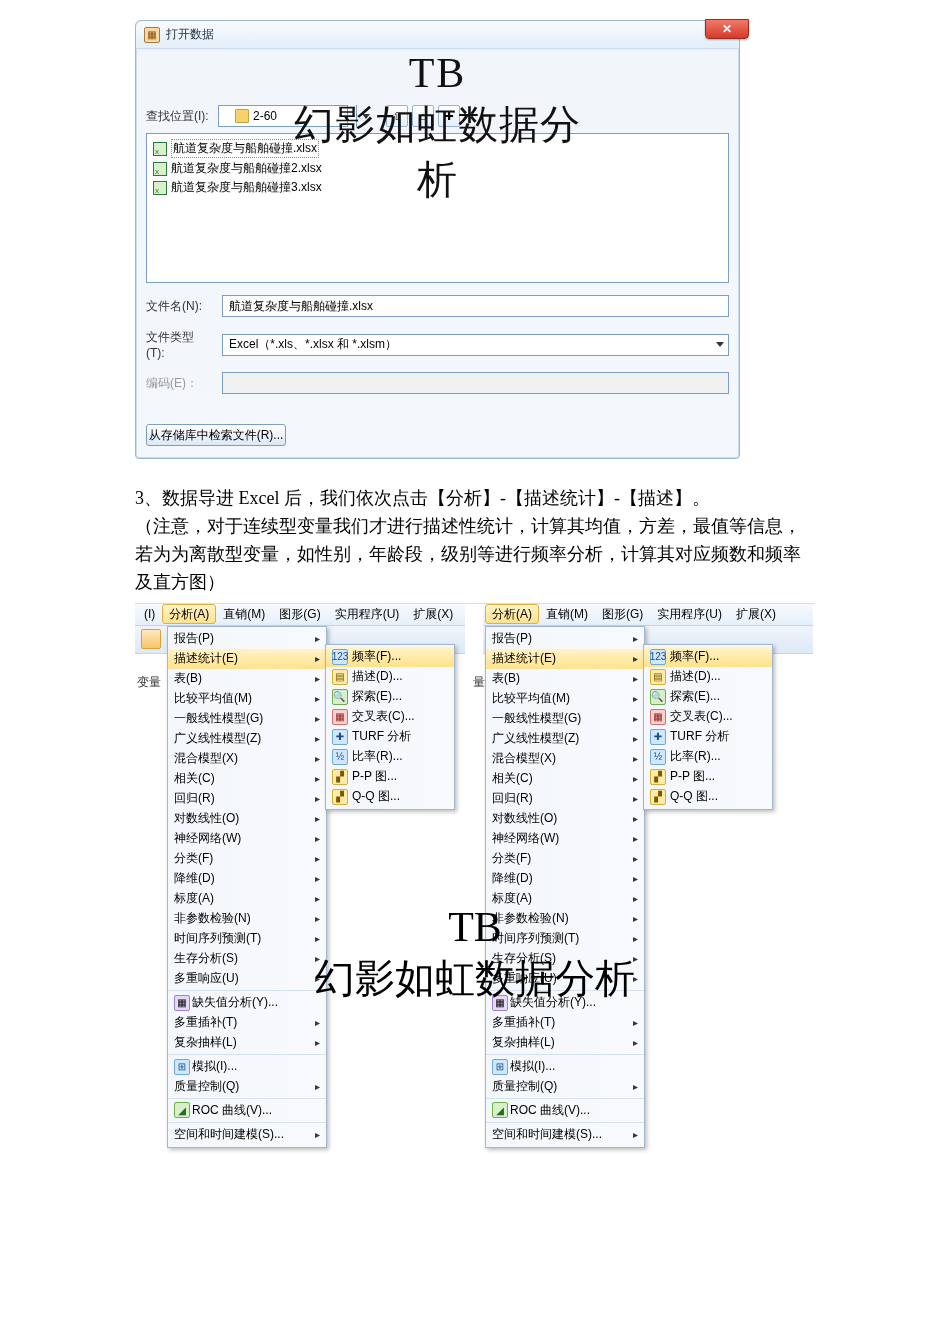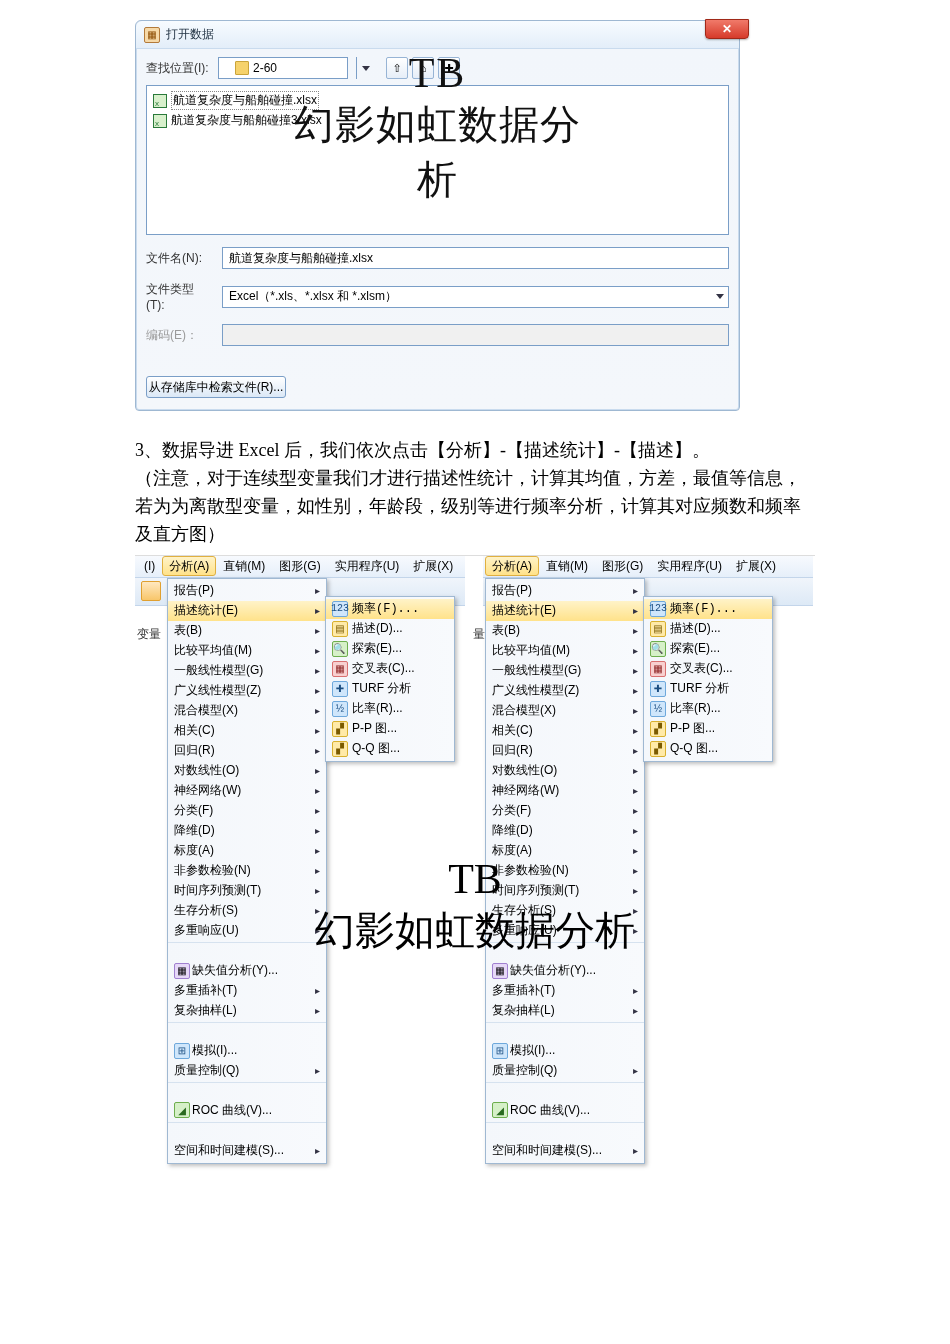--- a/index.html
+++ b/index.html
@@ -21,21 +21,21 @@
   }
   .dlg-title { font-size: 12px; color: #234; }
   .dlg-icon { width:16px; height:16px; border:1px solid #b37a3a; background:#f6d9a8; border-radius:2px; display:flex; align-items:center; justify-content:center; font-size:10px; color:#8b4a00;}
   .close-btn {
     position: absolute; top: -2px; right: -10px; width: 44px; height: 20px;
     background: linear-gradient(#f07a6a, #d63a2a); color: #fff; border: 1px solid #a02818;
     border-radius: 0 0 4px 4px; display: flex; align-items:center; justify-content:center;
     font-size: 12px; font-weight: bold; box-shadow: 0 1px 2px rgba(0,0,0,.3);
   }
   .dlg-body { padding: 8px 10px 12px 10px; }
-  .row { display: flex; align-items: center; margin-bottom: 6px; gap: 8px; }
+  .row { display: flex; align-items: center; margin-bottom: 6px; gap: 8px; margin-top: 48px; }
   .row-label { width: 64px; color: #333; }
   .dropdown {
     display: inline-flex; align-items:center; width: 130px; height: 22px;
     border: 1px solid #7a9ec7; background: #fff; padding: 0 16px; gap: 4px;
   }
   .dropdown .fold-icon { width:14px; height:14px; background:#f6d26b; border:1px solid #caa43a; border-radius:1px; }
   .dropdown .dd-text { flex:1; font-size:12px; }
   .dd-arrow { width:18px; height:22px; border-left:1px solid #7a9ec7; display:flex; align-items:center; justify-content:center; }
   .chev-down { width:0;height:0;border-left:4px solid transparent;border-right:4px solid transparent;border-top:5px solid #334; }
   .tool-icons { display:flex; gap:4px; margin-left:4px; }
@@ -92,31 +92,31 @@
     border-left:1px solid #ddd;
   }
   .corner-label { position:absolute; top:70px; left:2px; font-size:12px; color:#333; writing-mode:horizontal-tb;text-align:center; }
   .dropdown-menu {
     position:absolute; top:22px; left:32px; width:160px;
     background:linear-gradient(to right,#f4f7fb,#f8fafd); border:1px solid #9fb8d2;
     box-shadow:2px 2px 4px rgba(0,0,0,.25); padding:2px 0; z-index:5;
   }
   .dm-item { display:flex; align-items:center; height:20px; padding:0 6px; position:relative; }
   .dm-item:hover, .dm-item.highlight { background:linear-gradient(#fff3c8,#ffe28a); }
-  .dm-item.sep-after { border-bottom:1px solid #d6e2ef; margin-bottom:18px; padding-bottom:2px; height:22px;}
+  .dm-item.sep-after { border-bottom:1px solid #d6e2ef; margin-bottom:2px; padding-bottom:2px; height:22px;}
   .dm-icon { width:16px; height:16px; margin-right:2px; display:inline-flex; align-items:center; justify-content:center; font-size:10px; border-radius:2px; }
   .dm-text { flex:1; }
   .dm-arrow::after { content:'▸'; font-size:10px; color:#334; position:absolute; right:6px; }
   .submenu {
     position:absolute; top:40px; left:190px; width:130px;
     background:linear-gradient(to right,#f4f7fb,#f8fafd); border:1px solid #9fb8d2;
     box-shadow:2px 2px 4px rgba(0,0,0,.25); padding:2px 0; z-index:6;
   }
   .sm-item { display:flex; align-items:center; height:20px; padding:0 6px; gap:4px;}
-  .sm-item.highlight { background:linear-gradient(#fff3c8,#ffe28a);font-family:Liberation Mono, monospace; }
+  .sm-item.highlight { background:linear-gradient(#fff3c8,#ffe28a); }
   .sm-icon { width:16px; height:16px; display:inline-flex; align-items:center; justify-content:center; font-size:10px; border-radius:2px; }
   .ic-blue { background:#cfe6fb; border:1px solid #6ea8db; color:#1a4d80;}
   .ic-yellow { background:#ffeaa8; border:1px solid #d8b030; color:#7a5a00;}
   .ic-green { background:#d6f0c8; border:1px solid #6eae4e; color:#2a6a20;}
   .ic-red { background:#f8d0d0; border:1px solid #d87070; color:#8a2020;}
   .ic-purple { background:#e6d8f8; border:1px solid #a080d0;}
 
   .wm2 { position:absolute; left:50%; transform:translateX(-50%); top:300px; font-family:SimSun, serif; text-align:center; z-index:20; pointer-events:none; }
   .wm2 .l1 { font-size:42px; }
   .wm2 .l2 { font-size:40px; }
@@ -154,20 +154,24 @@
           </div>
         </div>
 
         <div class="file-pane">
           <div class="file-item sel">
               <span class="file-ico"></span>
               <span class="fname">航道复杂度与船舶碰撞.xlsx</span>
             </div>
           <div class="file-item">
               <span class="file-ico"></span>
+              <span>航道复杂度与船舶碰撞2.xlsx</span>
+            </div>
+          <div class="file-item">
+              <span class="file-ico"></span>
               <span>航道复杂度与船舶碰撞3.xlsx</span>
             </div>
         </div>
 
         <div class="flex-mid" style="margin-top:6px;">
           <div class="left-inputs">
             <div class="input-row">
               <span class="row-label">文件名(N):</span>
               <div class="text-input">
                   <span>航道复杂度与船舶碰撞.xlsx</span>

